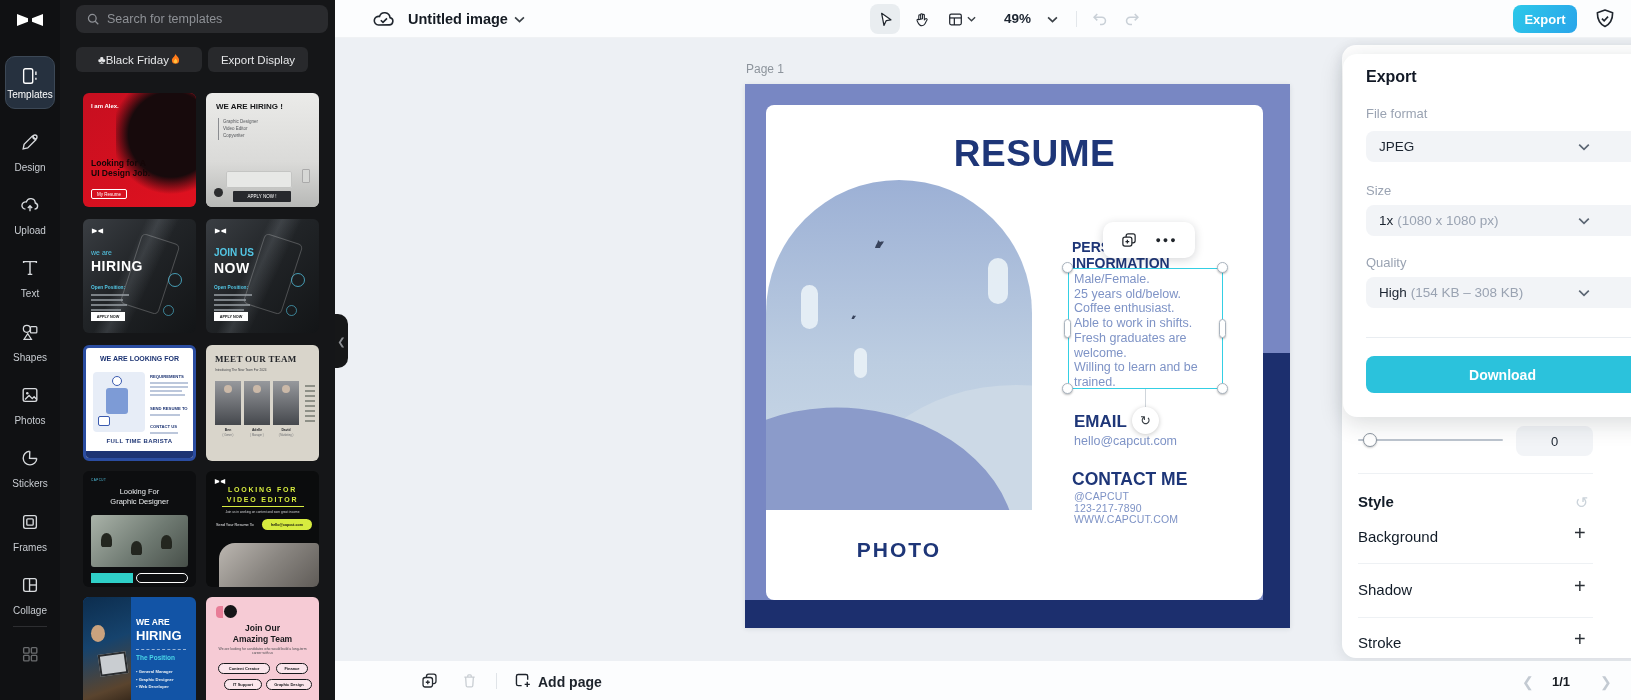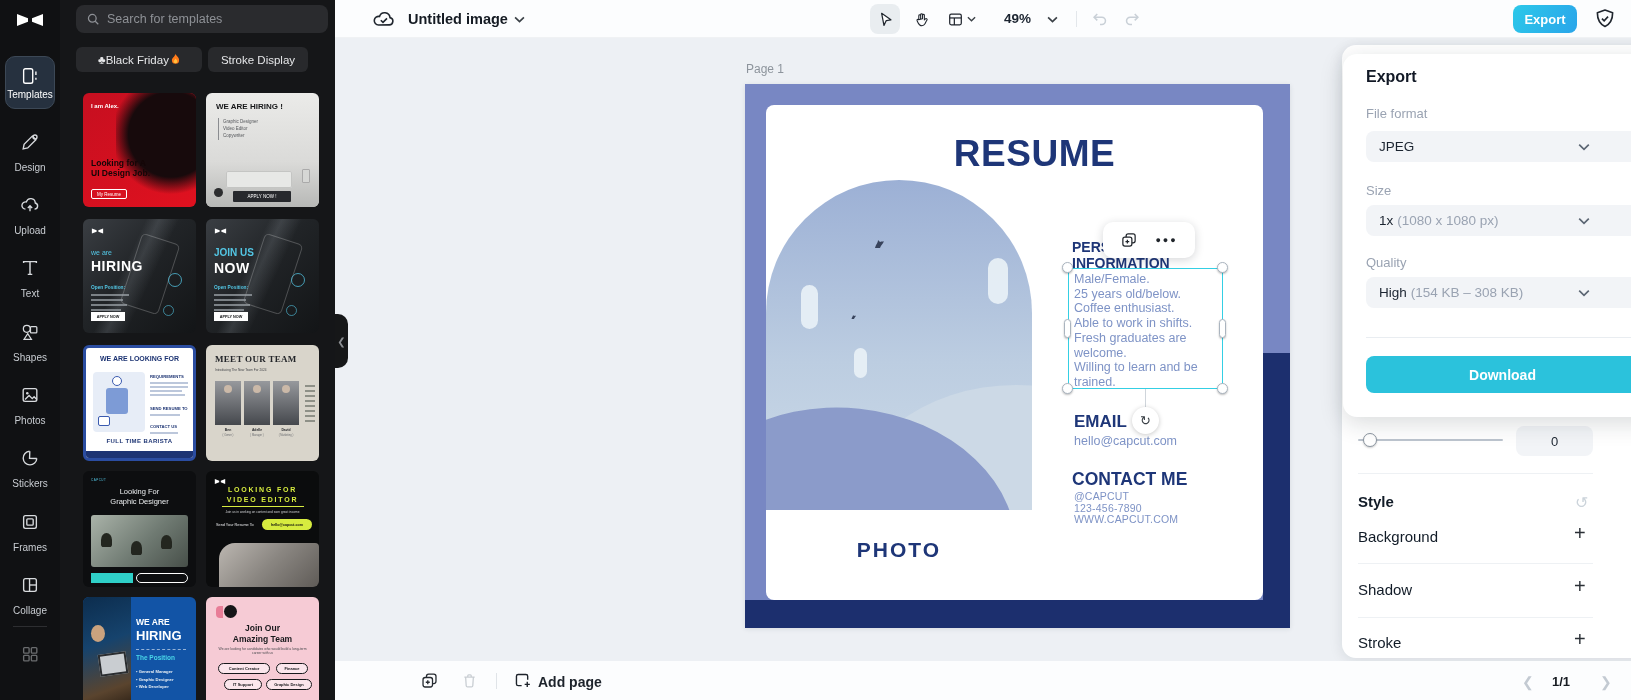--- a/index.html
+++ b/index.html
@@ -310,21 +310,21 @@
       <input placeholder="Search for templates" style="">
     </div>
     <div class="chip" style="left:16px;width:126px;">
       <span>♣Black Friday</span>
       <svg width="9" height="11" viewBox="0 0 10 12">
         <path d="M5 0 C6.2 2.4 9 3.6 9 6.8 a4 4 0 0 1-8 0 C1 4.4 3.4 4 5 0 Z" fill="#ff7a1a"></path>
         <path d="M5 5 C5.7 6.2 7 6.7 7 8.2 a2 2 0 0 1-4 0 C3 7 4.2 6.8 5 5 Z" fill="#ffc13d"></path>
       </svg>
     </div>
     <div class="chip" style="left:148px;width:100px;">
-      <span>Stroke Display</span>
+      <span>Export Display</span>
     </div>
 
     <div class="thumb t2" style="left:146px;top:93px;height:114px;">
       <div class="t">WE ARE HIRING !</div>
       <div class="r pre">Graphic Designer
 Video Editor
 Copywriter</div>
       <div class="kb"></div>
       <div class="keys"></div>
       <div class="cup"></div>
@@ -552,21 +552,21 @@
 Coffee enthusiast.
 Able to work in shifts.
 Fresh graduates are
 welcome.
 Willing to learn and be
 trained.</div>
       <div class="email-head">EMAIL</div>
       <div class="email-val">hello@capcut.com</div>
       <div class="contact-head">CONTACT ME</div>
       <div class="contact-val pre">@CAPCUT
-123-456-7890
+123-217-7890
 WWW.CAPCUT.COM</div>
     </div>
   </div>
 
   <div class="selbox"></div>
   <div class="hdot" style="left:1062px;top:262px;"></div>
   <div class="hdot" style="left:1217px;top:262px;"></div>
   <div class="hdot" style="left:1062px;top:383px;"></div>
   <div class="hdot" style="left:1217px;top:383px;"></div>
   <div class="hpill" style="left:1064px;top:319px;"></div>

